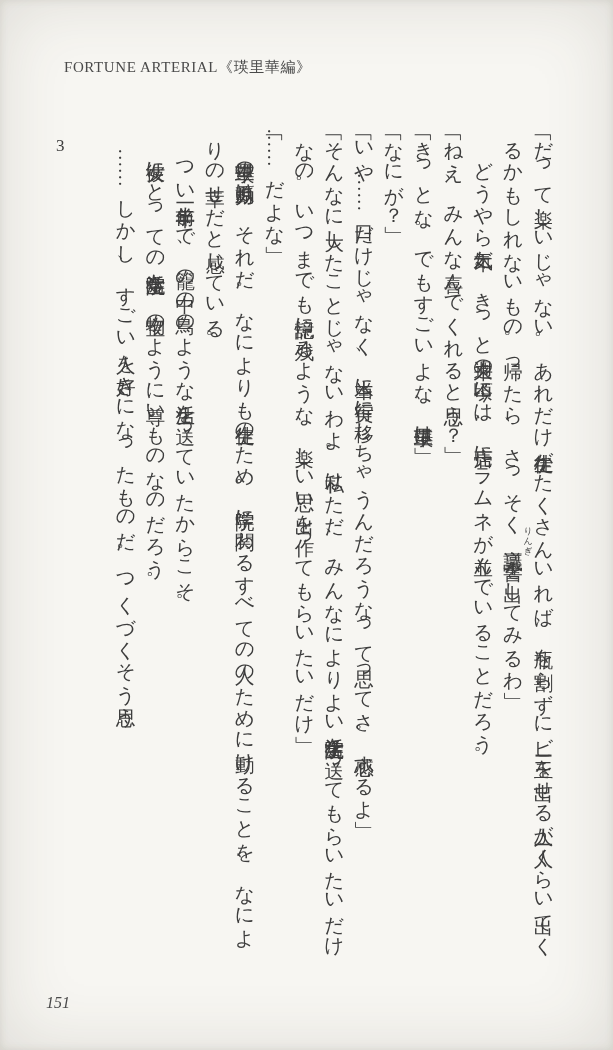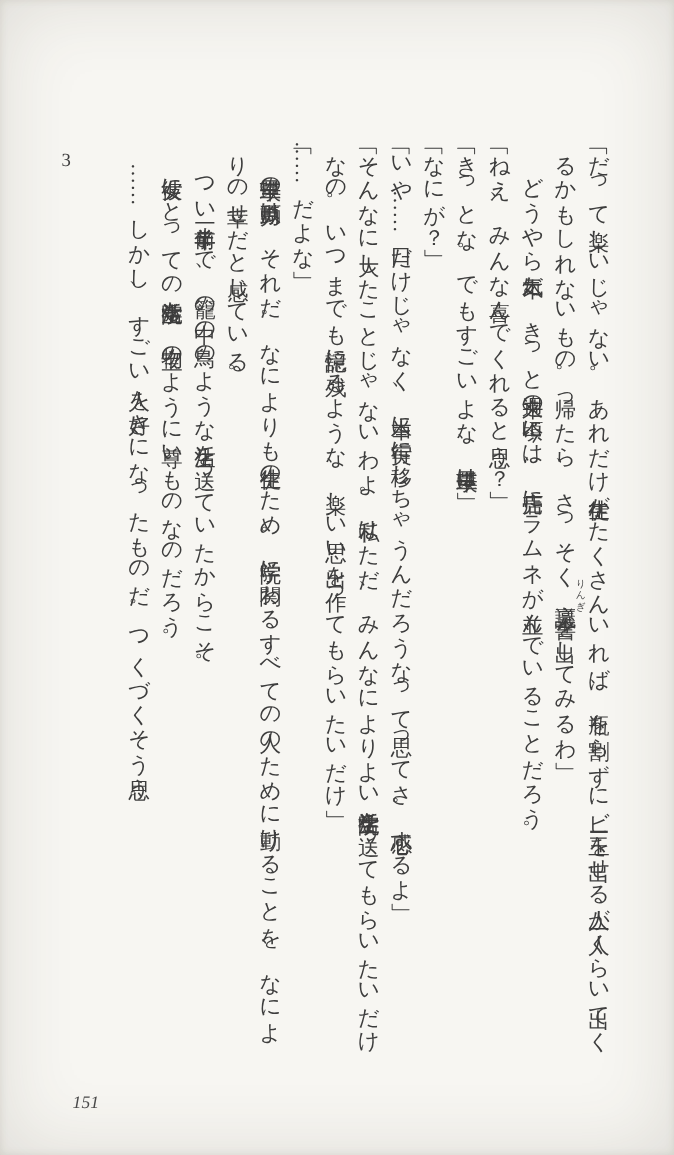--- a/index.html
+++ b/index.html
@@ -16,21 +16,21 @@
   .running-header{
     position:absolute;left:64px;top:58px;
     font-size:15px;color:#4a4a4a;letter-spacing:.6px;
     white-space:nowrap;
   }
   .chapter-number{
     position:absolute;left:56px;top:136px;
     font-size:17px;color:#3d3d3d;
   }
   .page-number{
-    position:absolute;left:66px;top:994px;
+    position:absolute;left:46px;top:994px;
     font-size:16px;font-style:italic;color:#4a4a4a;font-family:Liberation Serif, serif;
   }
   .text-block{
     position:absolute;top:128px;right:55px;
     height:824px;
     writing-mode:vertical-rl;
     text-orientation:mixed;
     font-size:19.5px;
     line-break:normal;
   }
@@ -41,20 +41,21 @@
   .text-block p.indent{ text-indent:1em; }
   ruby{ ruby-align:center; }
   ruby rt{
     font-size:9px;color:#4a4a4a;letter-spacing:0;
   }
 </style>
 </head>
 <body>
 
 <div class="page">
+  <div class="running-header">FORTUNE ARTERIAL《瑛里華編》</div>
 
   <div class="chapter-number">3</div>
 
   <div class="text-block">
       <p>「だって楽しいじゃない。あれだけ生徒がたくさんいれば、瓶を割らずにビー玉を出せる人が一人くらい出てくるかもしれないもの。帰ったら、さっそく<ruby>稟議<rt>りんぎ</rt></ruby>書を出してみるわ」</p>
       <p class="indent">どうやら本気だ。きっと来週の今頃には、売店にラムネが並んでいることだろう。</p>
       <p>「ねえ、みんな喜んでくれると思う？」</p>
       <p>「きっとな。でもすごいよな、瑛里華は」</p>
       <p>「なにが？」</p>
       <p>「いや……口だけじゃなく、本当に実行に移しちゃうんだろうなって思ってさ。感心するよ」</p>

